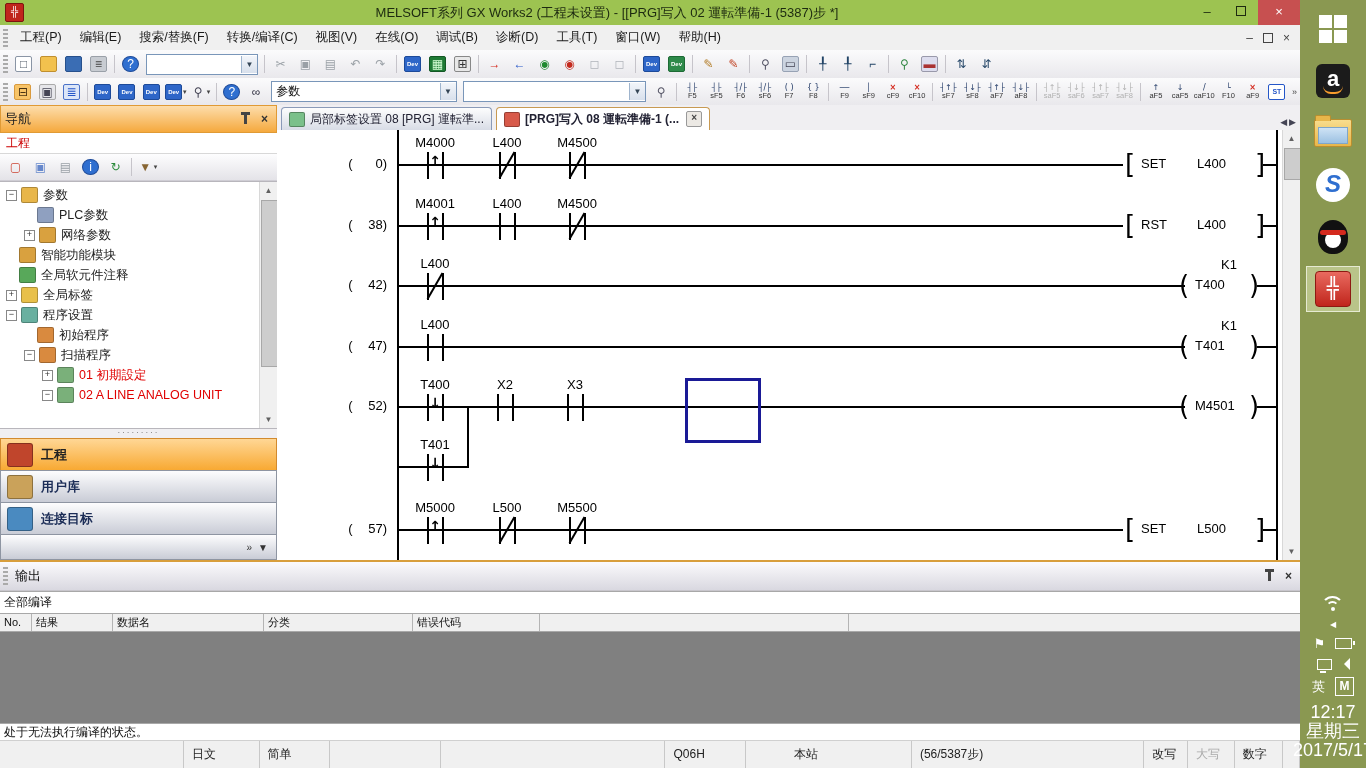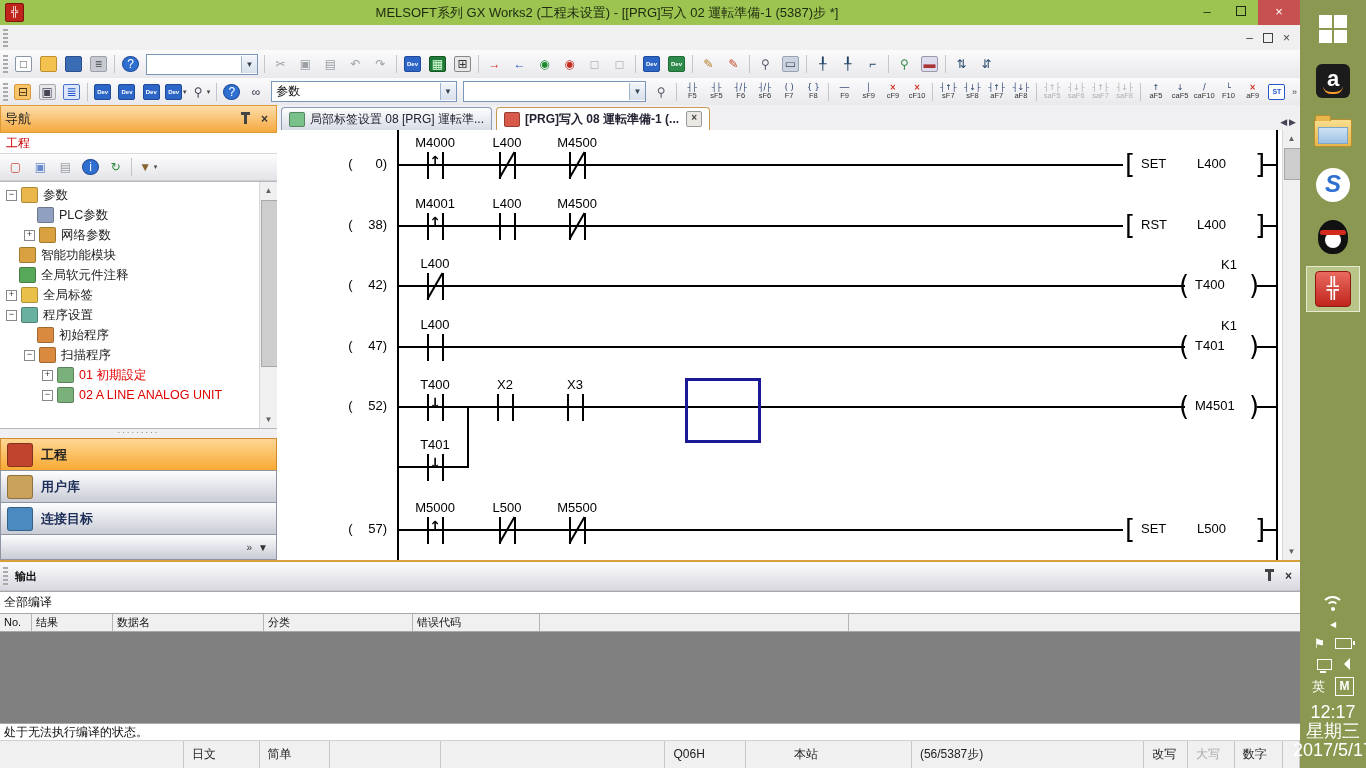--- a/index.html
+++ b/index.html
@@ -84,21 +84,21 @@
   .slash{position:absolute;width:30px;height:2px;background:#000;transform:rotate(-60deg);}
   .parrow{position:absolute;width:20px;text-align:center;font-size:14px;font-weight:bold;color:#000;font-family:"DejaVu Sans",sans-serif;}
   .lpatch{position:absolute;background:#fff;}
   .ltext{position:absolute;font-size:13px;color:#000;white-space:nowrap;}
   .lparen{position:absolute;font-size:26px;font-weight:400;color:#000;line-height:26px;font-family:"DejaVu Sans",sans-serif;}
   .selbox{position:absolute;border:3px solid #1a1a96;background:transparent;}
   #edscroll{position:absolute;right:0;top:25px;bottom:0;width:17px;background:#f0f0f0;border-left:1px solid #d8d8d8;}
   
   #output{position:absolute;left:0;top:560px;width:1300px;height:180px;background:#f0eff2;border-top:2px solid #d89e3c;display:flex;flex-direction:column;}
   #out-header{height:28px;background:linear-gradient(#fbfafc,#d9d8e0);display:flex;align-items:center;border-bottom:1px solid #c8c6cc;}
-  #out-header .t{flex:1;font-size:11px;color:#111;padding-left:4px;font-weight:bold;}
+  #out-header .t{flex:1;font-size:13px;color:#111;padding-left:4px;}
   #out-mode{height:21px;line-height:21px;background:#fff;border:1px solid #a8a8a8;border-left:none;border-right:none;font-size:12px;padding-left:4px;color:#111;}
   #out-cols{height:17px;display:flex;background:#f0f0f0;border-bottom:1px solid #a8a8a8;}
   #out-cols .c{border-right:1px solid #b4b4b4;font-size:11px;line-height:16px;padding-left:4px;color:#111;box-sizing:border-box;}
   #out-body{flex:1;background:#808080;}
   #out-msg{height:18px;line-height:17px;background:#fff;border-top:1px solid #a8a8a8;font-size:12px;padding-left:4px;color:#111;}
   
   #statusbar{position:absolute;left:0;top:740px;width:1300px;height:28px;background:#f0f0f0;display:flex;border-top:1px solid #d0d0d0;}
   #statusbar .seg{border-right:1px solid #c8c8c8;font-size:12px;line-height:26px;padding-left:8px;box-sizing:border-box;color:#222;white-space:nowrap;overflow:hidden;}
   #statusbar .seg.dis{color:#aaa;}
   
@@ -139,20 +139,33 @@
     <div id="titlebar">
       <div class="appicon">╬</div>
       <div class="ttl">MELSOFT系列 GX Works2 (工程未设置) - [[PRG]写入 02 運転準備-1 (5387)步 *]</div>
       <div class="capbtn">–</div>
       <div class="capbtn"><span class="rbox"></span></div>
       <div class="capbtn" id="btn-close">×</div>
     </div>
 
     <div id="menubar">
       <div class="grip"></div>
+      <div id="menu-items" style="display:flex;">
+          <div class="mi">工程(P)</div>
+          <div class="mi">编辑(E)</div>
+          <div class="mi">搜索/替换(F)</div>
+          <div class="mi">转换/编译(C)</div>
+          <div class="mi">视图(V)</div>
+          <div class="mi">在线(O)</div>
+          <div class="mi">调试(B)</div>
+          <div class="mi">诊断(D)</div>
+          <div class="mi">工具(T)</div>
+          <div class="mi">窗口(W)</div>
+          <div class="mi">帮助(H)</div>
+        </div>
       <div class="mdictl">
         <span>–</span>
         <span class="rbox" style="display:inline-block;width:8px;height:8px;border:1px solid #444;"></span>
         <span>×</span>
       </div>
     </div>
 
     <div class="toolbar" id="tb1">
       <div class="grip"></div>
     <div class="tbi">

